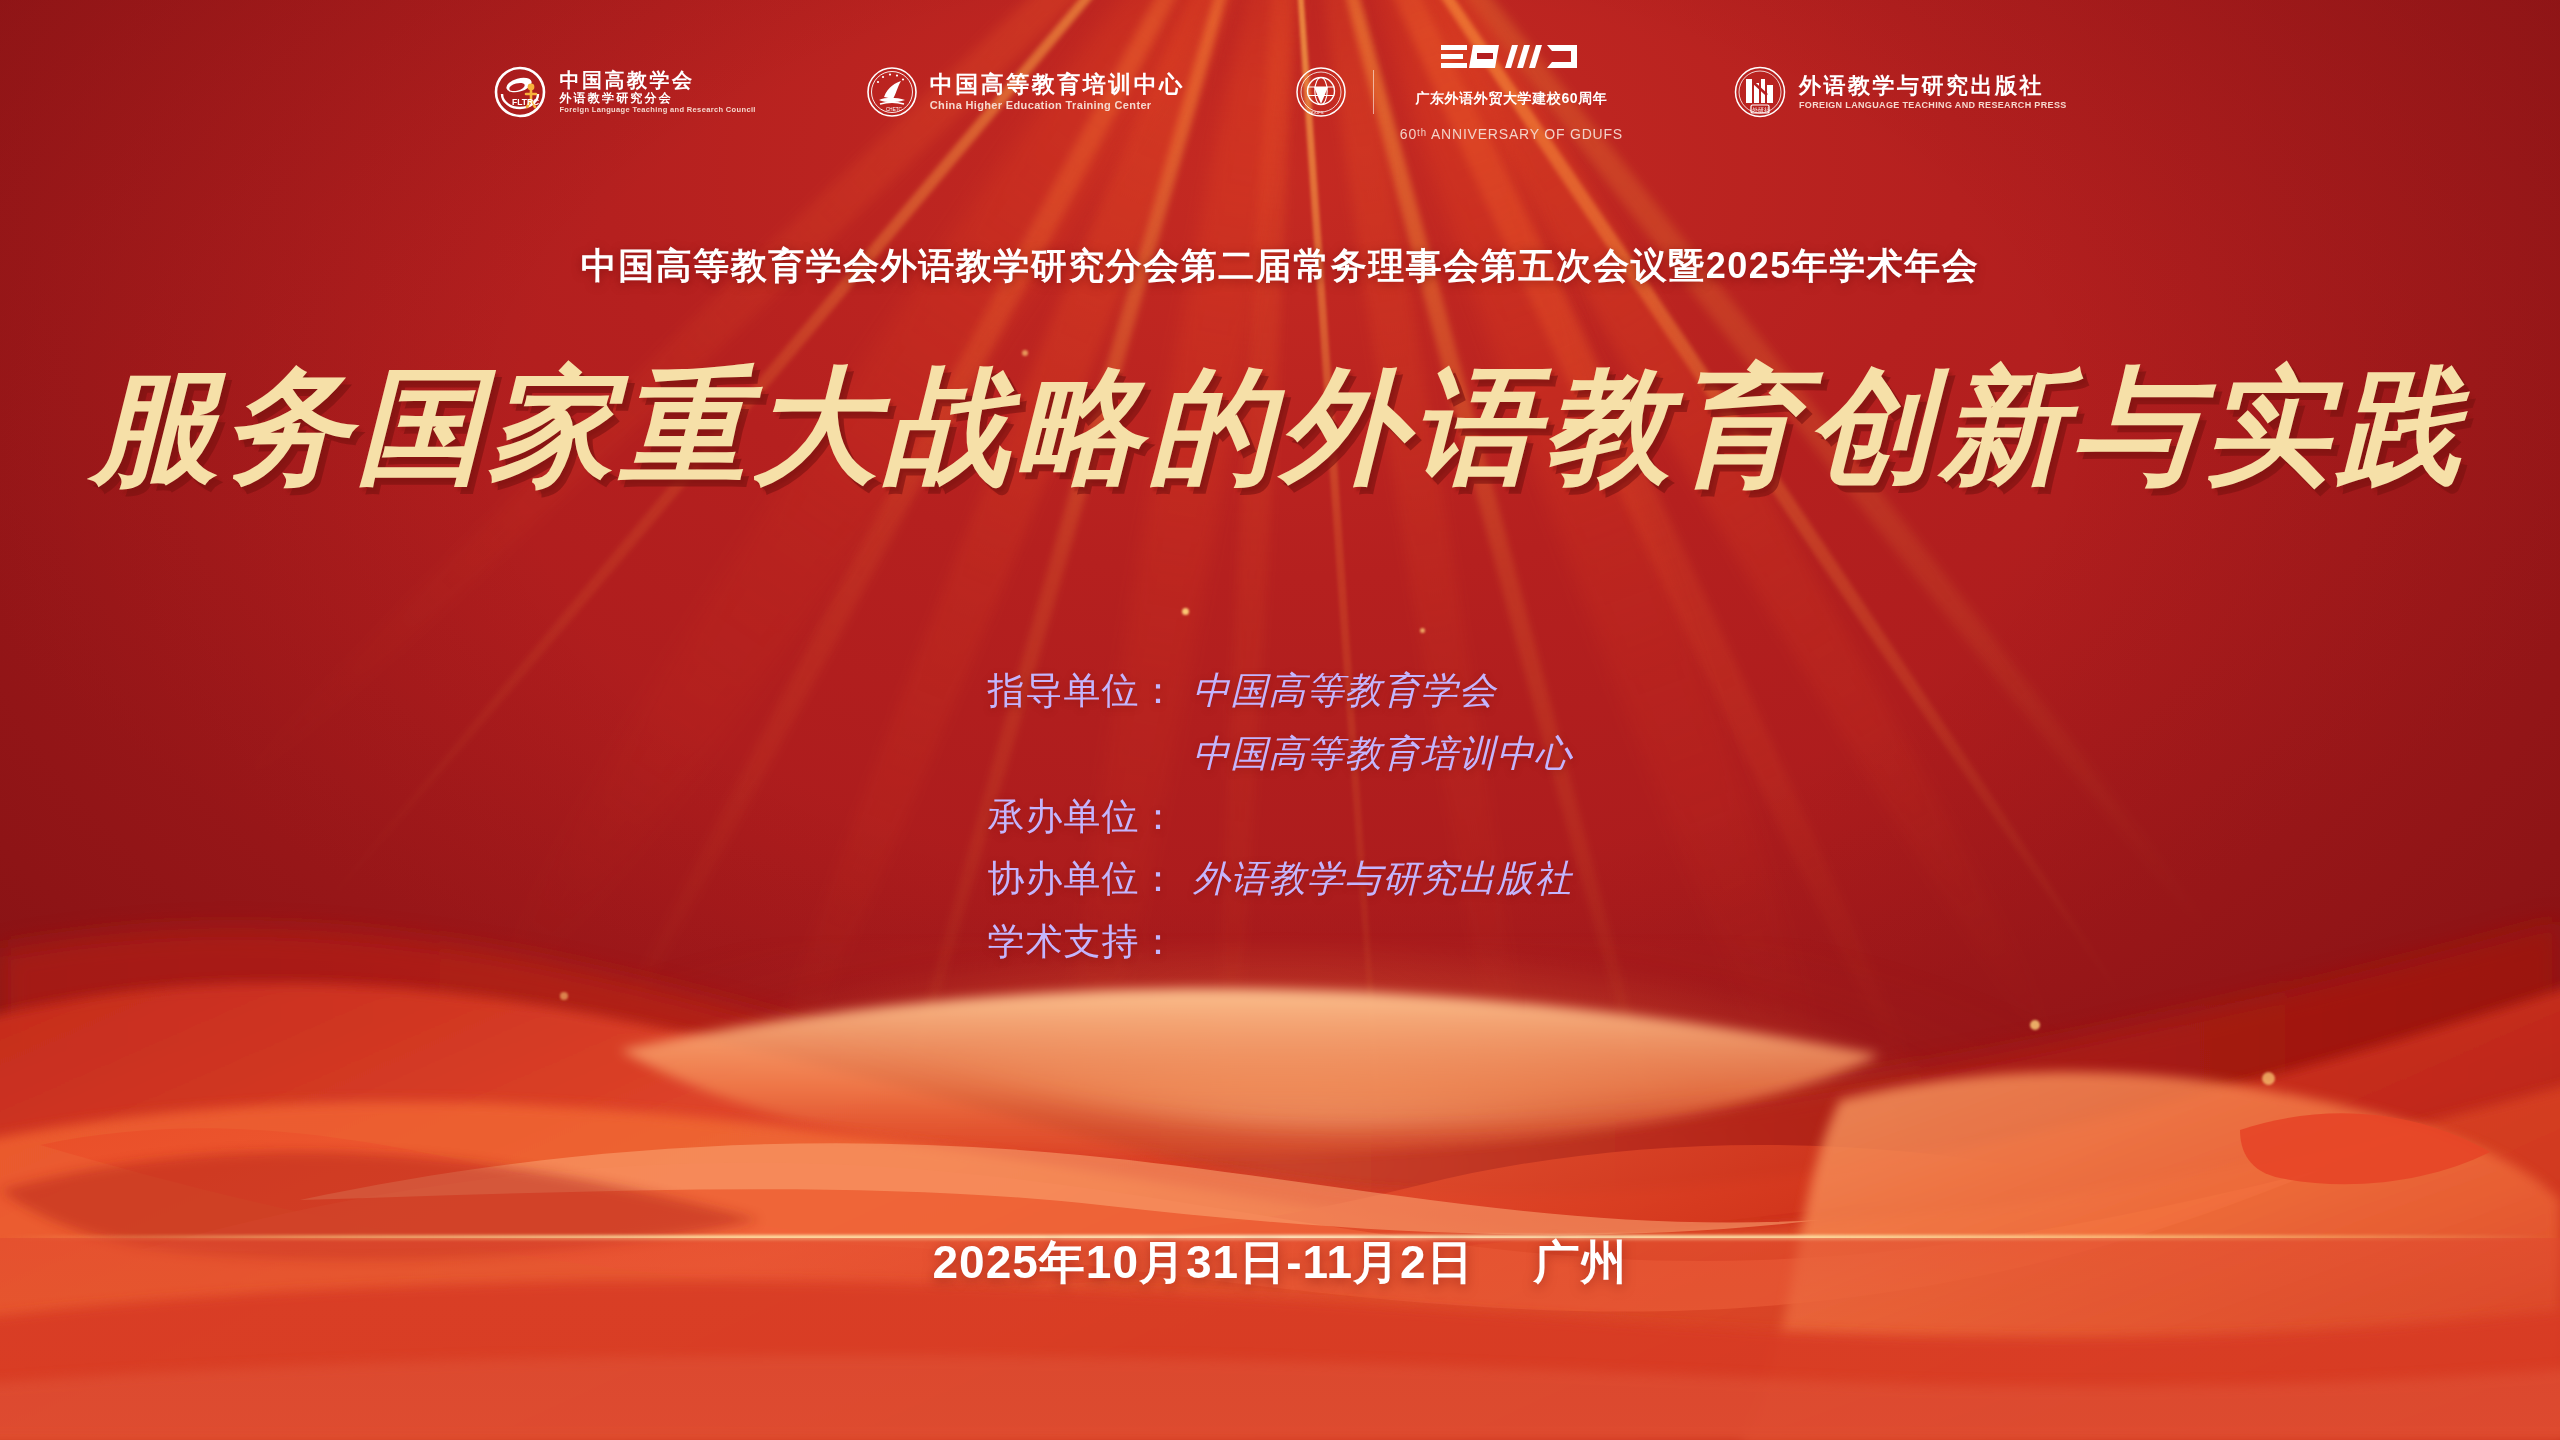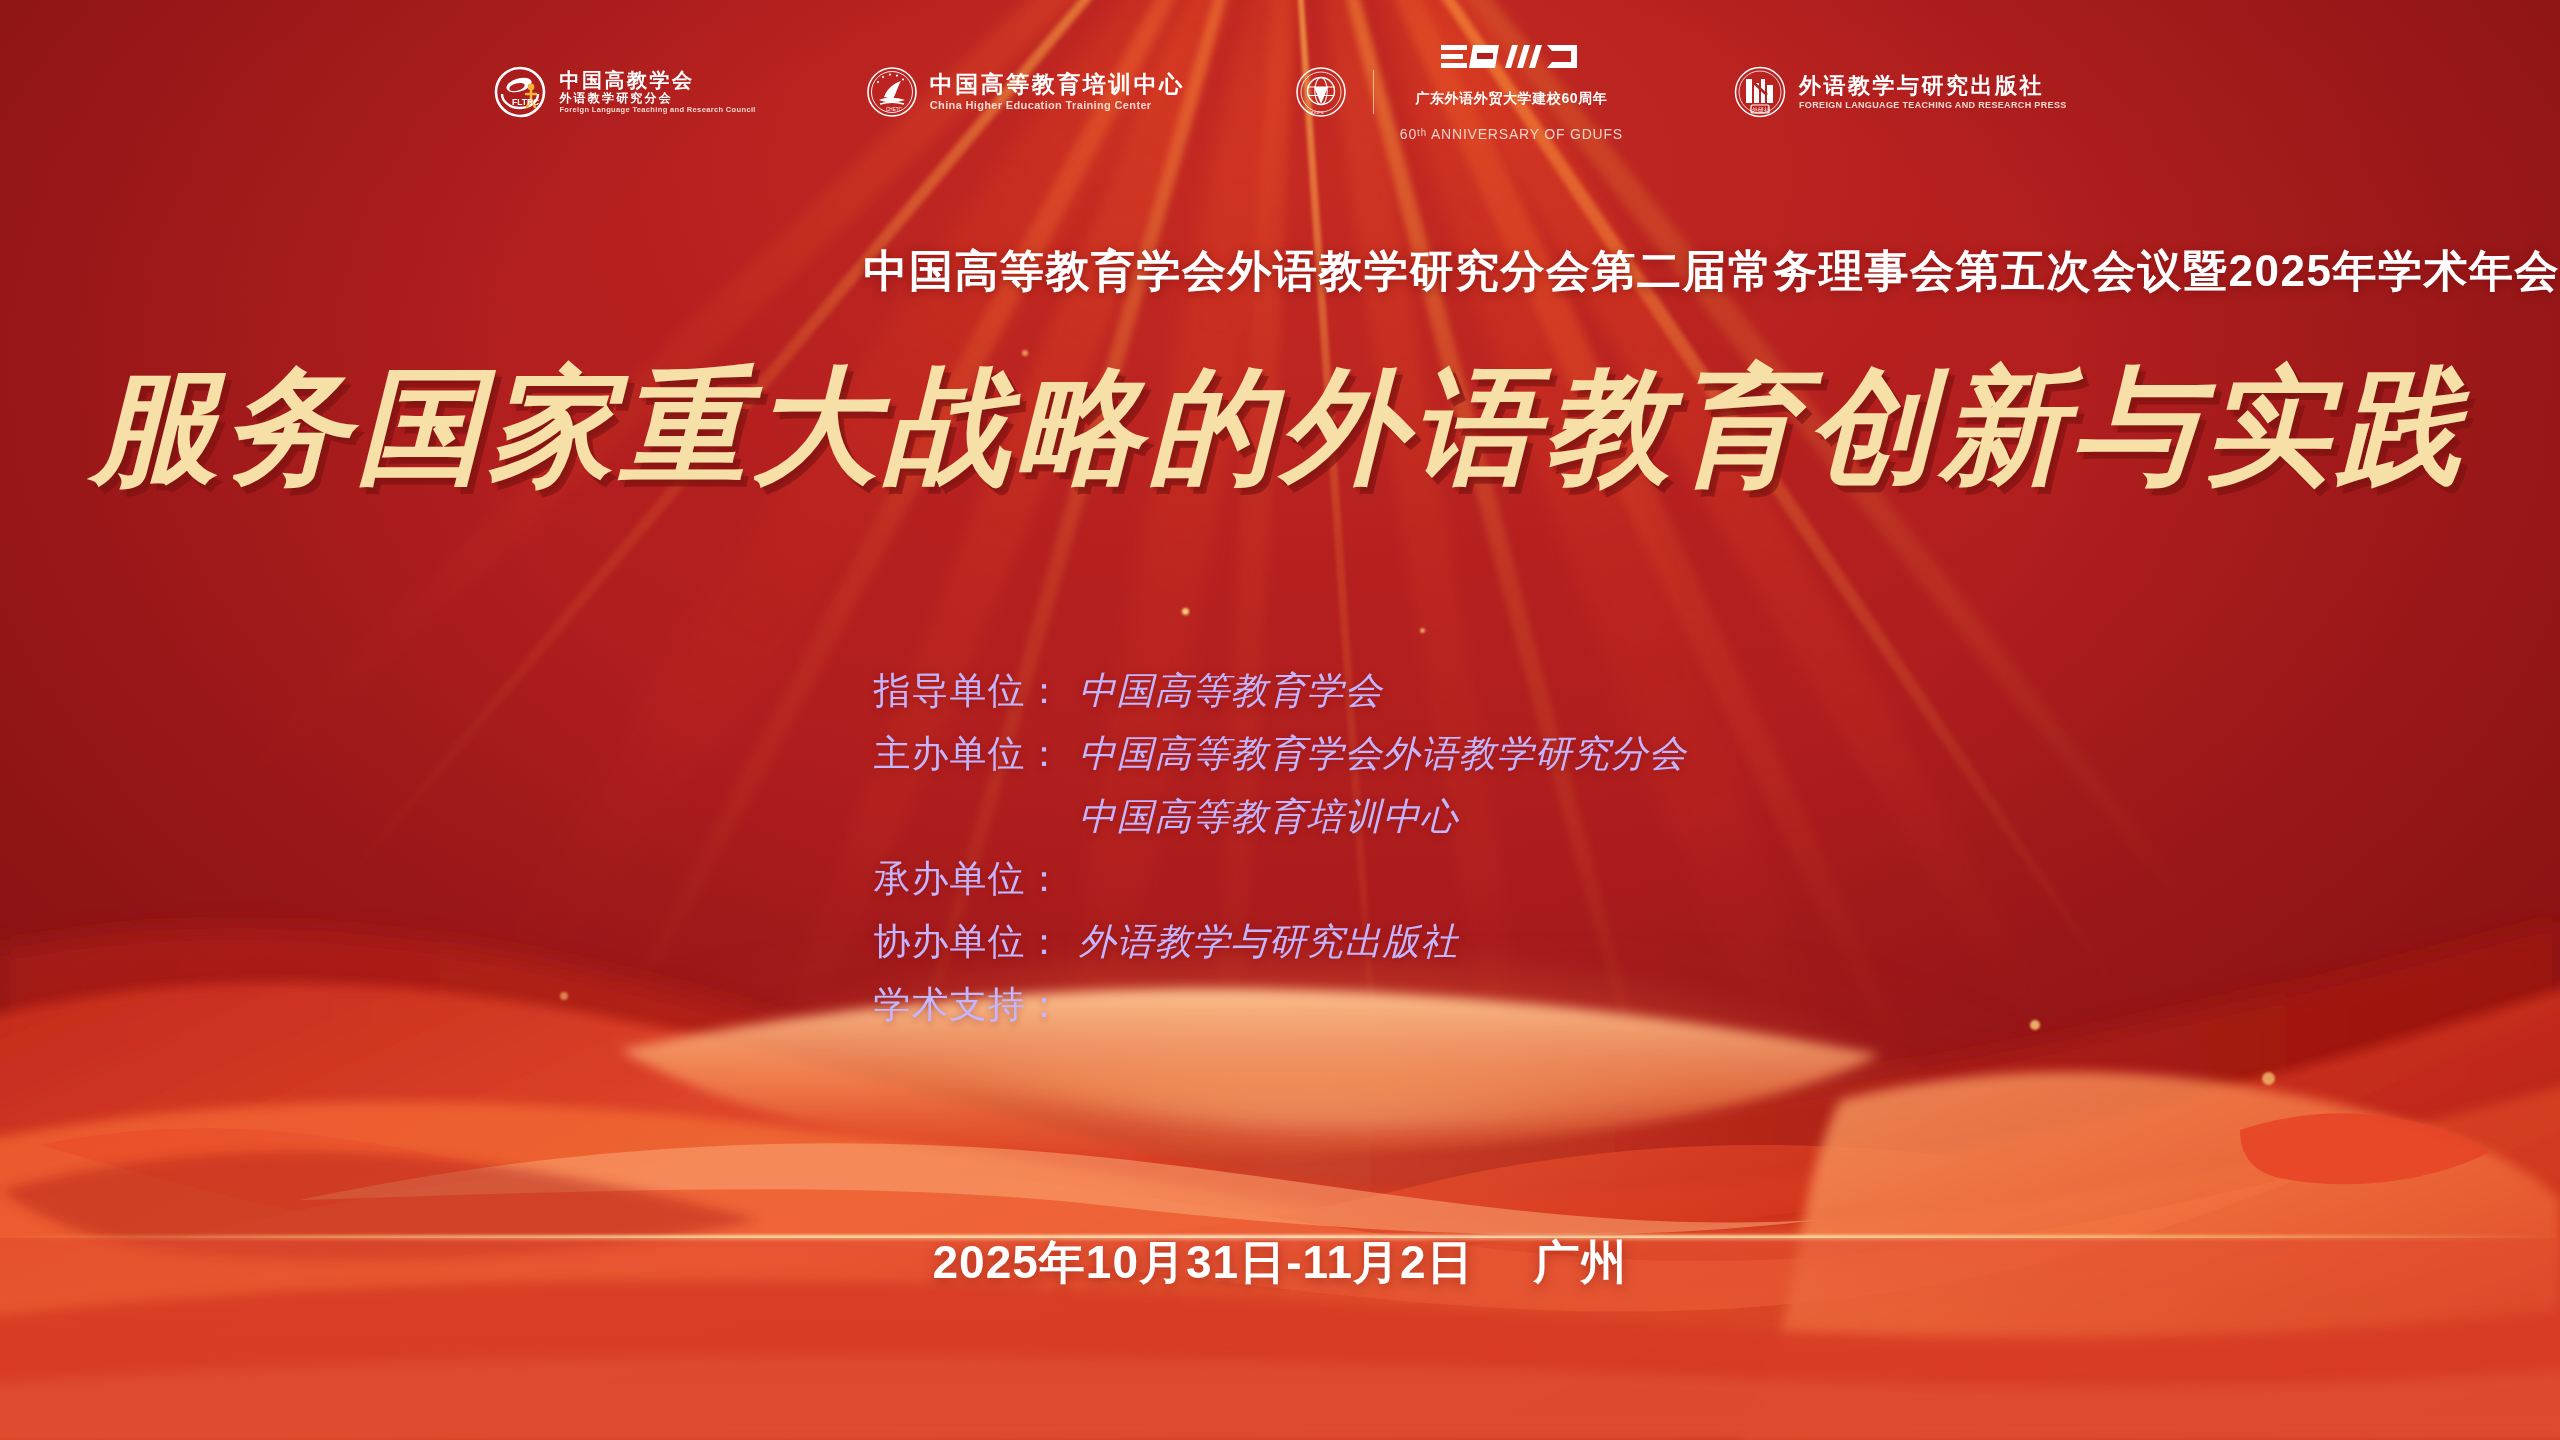--- a/index.html
+++ b/index.html
@@ -212,22 +212,22 @@
     color: #F3D2C8;
     white-space: nowrap;
   }
 
   
   .subtitle {
     position: absolute;
     top: 242px;
     left: 0;
     width: 100%;
-    text-align: right;
-    font-size: 44px;
+    text-align: center;
+    font-size: 36px;
     font-weight: bold;
     letter-spacing: 1.5px;
     color: #FFFFFF;
     text-shadow: 0 2px 10px rgba(110,10,10,0.55);
     white-space: nowrap;
   }
 
   
   .main-title {
     position: absolute;
@@ -514,24 +514,20 @@
 
     <div class="subtitle">中国高等教育学会外语教学研究分会第二届常务理事会第五次会议暨2025年学术年会</div>
 
     <div class="main-title">服务国家重大战略的外语教育创新与实践</div>
 
     <div class="credits">
       <div class="credit-row">
         <span class="credit-label">指导单位：</span>
         <span class="credit-value">中国高等教育学会</span>
       </div>
-      <div class="credit-row">
-        <span class="credit-label">主办单位：</span>
-        <span class="credit-value">中国高等教育学会外语教学研究分会</span>
-      </div>
       <div class="credit-row continuation">
         <span class="credit-label">主办单位：</span>
         <span class="credit-value">中国高等教育培训中心</span>
       </div>
       <div class="credit-row">
         <span class="credit-label">承办单位：</span>
       </div>
       <div class="credit-row">
         <span class="credit-label">协办单位：</span>
         <span class="credit-value">外语教学与研究出版社</span>

